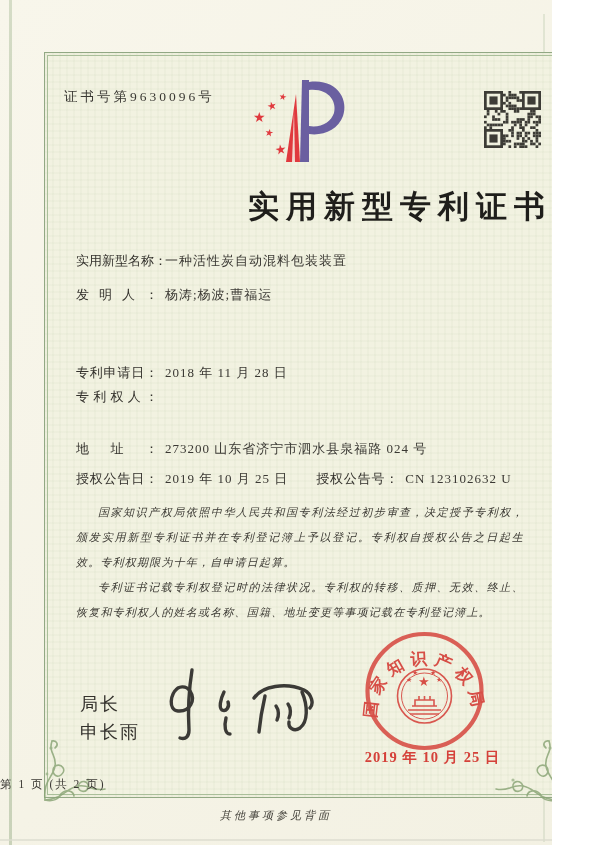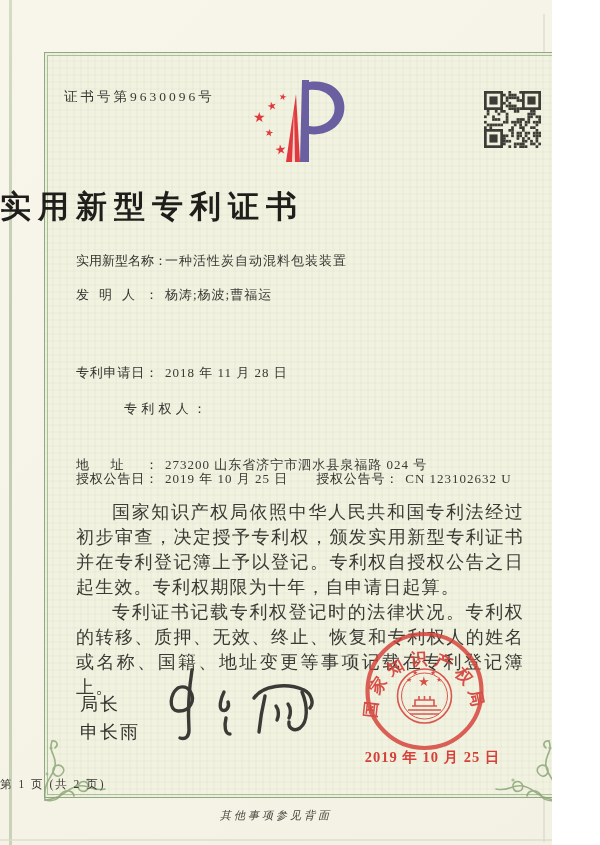--- a/index.html
+++ b/index.html
@@ -30,37 +30,37 @@
   }
 
   .cert-no {
     position:absolute; left:64px; top:88px; font-size:13.5px; letter-spacing:3px; color:#3a3833;
   }
 
   .logo { position:absolute; left:245px; top:70px; width:110px; height:98px; }
   .qr   { position:absolute; left:484px; top:91px; width:57px; height:57px; }
 
   .title {
-    position:absolute; left:0; top:186px; width:100%; text-align:left;
+    position:absolute; left:0; top:186px; width:100%; text-align:right;
     font-size:31px; font-weight:bold; letter-spacing:7px; color:#1f1e1b;
   }
   .frow { position:absolute; display:flex; align-items:baseline; font-size:13px; white-space:nowrap; }
   .flabel {
     display:inline-block; width:82px; text-align:justify; text-align-last:justify;
     color:#33312c; letter-spacing:0; flex:none;
   }
   .fvalue { margin-left:7px; letter-spacing:1px; color:#3a3833; }
   .r1{ left:76px; top:252px; } .r2{ left:76px; top:286px; } .r3{ left:76px; top:330px; }
-  .r4{ left:76px; top:364px; } .r5{ left:76px; top:400px;margin-left:48px; } .r6{ left:76px; top:456px; }
+  .r4{ left:76px; top:364px; } .r5{ left:76px; top:388px; } .r6{ left:76px; top:440px; }
   .r7{ left:76px; top:470px; }
   .pair2 { display:flex; align-items:baseline; margin-left:28px; }
 
   .paras {
     position:absolute; left:76px; top:500px; width:448px;
-    font-size:18px; line-height:25px; letter-spacing:1.2px; color:#3c3a34;
+    font-size:11px; line-height:25px; letter-spacing:1.2px; font-style:italic; color:#3c3a34;
     text-align:justify;
   }
   .paras p { text-indent:2em; }
 
   .director { position:absolute; left:80px; top:690px; font-size:18px; letter-spacing:2px;
     line-height:28px; color:#33312c; }
   .signature { position:absolute; left:162px; top:664px; width:165px; height:95px; }
 
   .seal { position:absolute; left:352px; top:624px; width:145px; height:140px; opacity:.92; }
   .seal-date {

